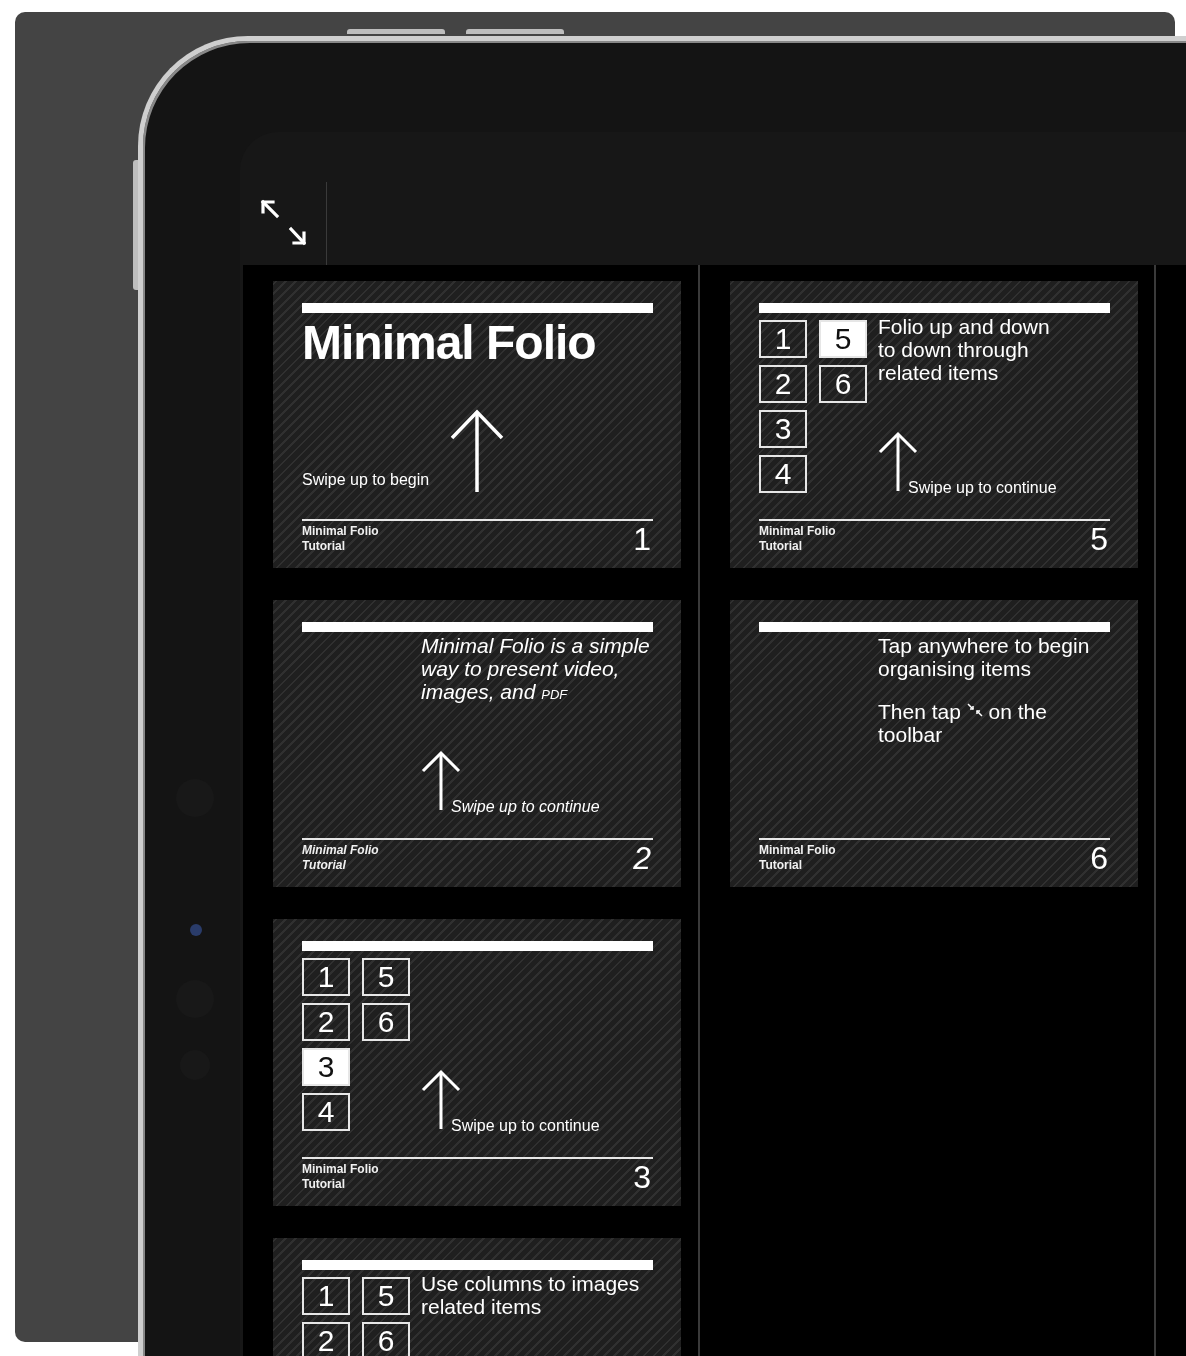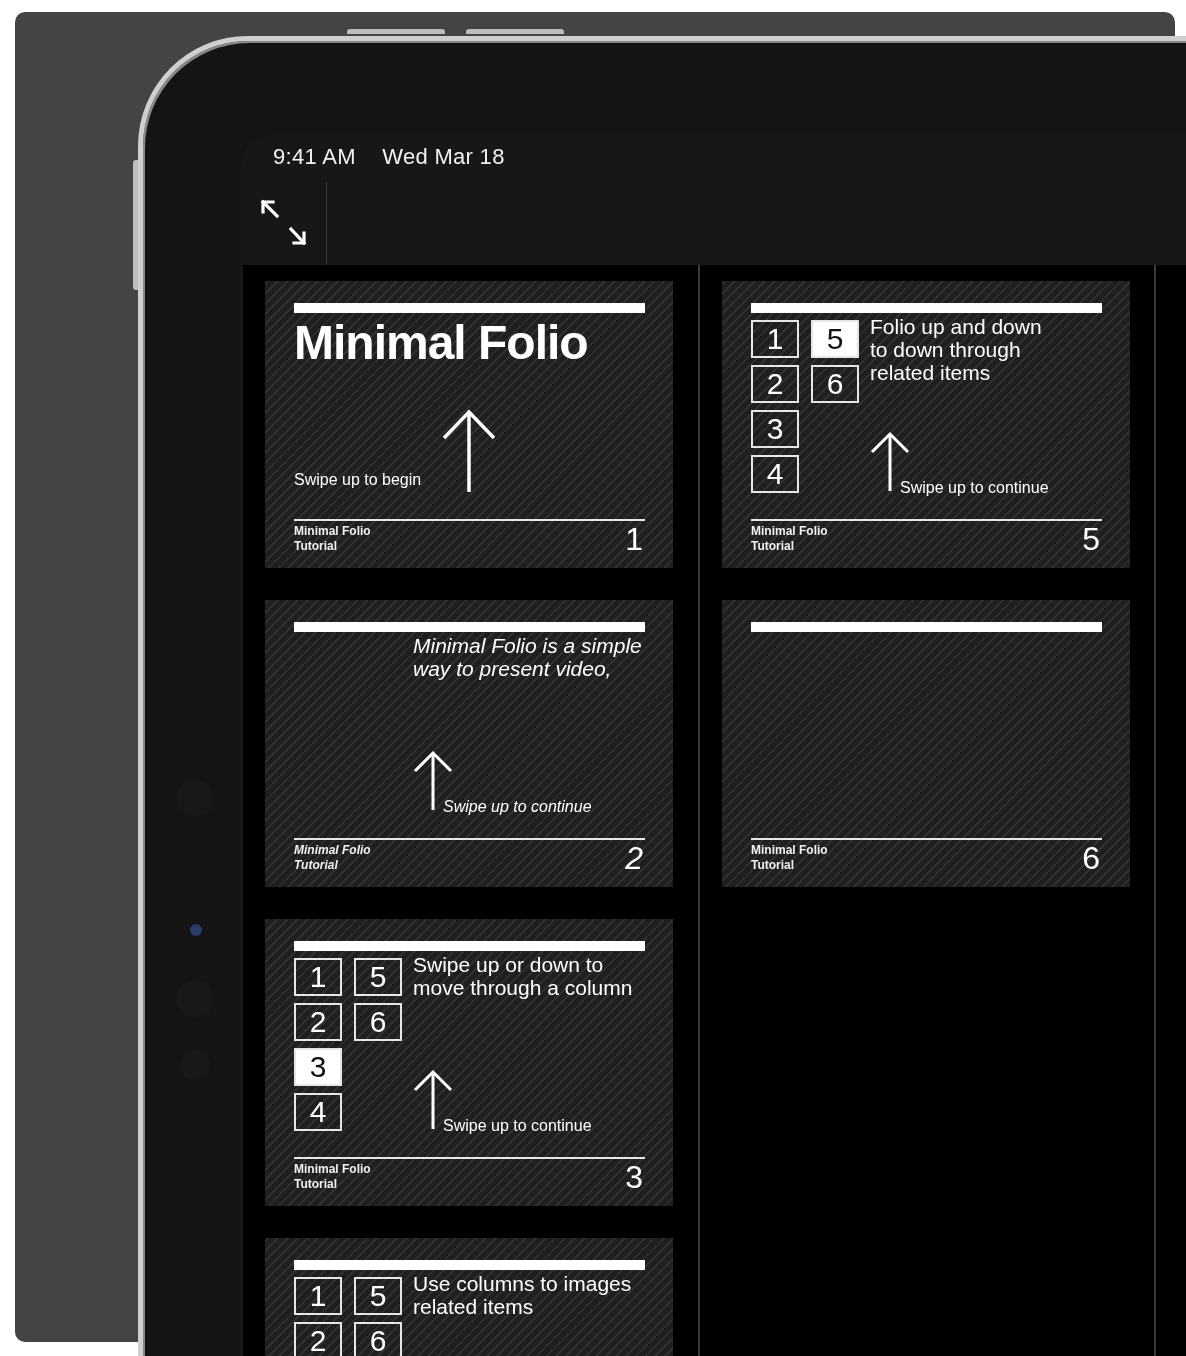--- a/index.html
+++ b/index.html
@@ -13,21 +13,21 @@
   .status { position:absolute; left:33px; top:12px; color:#f2f2f2; font-size:22px; letter-spacing:0.3px; }
   .status span { margin-right:20px; }
   .toolbar { position:absolute; left:0; top:50px; width:100%; height:83px; background:#171717; }
   .tool-divider { position:absolute; left:86px; top:0; width:1px; height:83px; background:#3a3a3a; }
   .expand-btn { position:absolute; left:18px; top:14px; width:52px; height:54px; cursor:pointer; }
   .content { position:absolute; left:3px; top:133px; width:947px; height:1100px; background:#000; }
   .col-divider { position:absolute; top:0; width:2px; height:1100px; background:#3a3a3a; }
   .card { position:absolute; width:408px; height:287px; background-color:#1e1e1e;
     background-image: repeating-linear-gradient(135deg, #232323 0px, #232323 4px, #333 4px, #333 6px);
     background-image: repeating-linear-gradient(-45deg, #1f1f1f 0px, #1f1f1f 5px, #303030 5px, #303030 7px);
-    color:#fff; overflow:hidden; cursor:pointer; }
+    color:#fff; overflow:hidden; cursor:pointer;margin-left:8px; }
   .card .topbar { position:absolute; left:29px; top:22px; width:351px; height:10px; background:#fff; }
   .card .botline { position:absolute; left:29px; top:238px; width:351px; height:2px; background:#e6e6e6; }
   .card .foot { position:absolute; left:29px; top:243px; font-size:12px; line-height:15px; font-weight:bold; color:#f0f0f0; }
   .card .num { position:absolute; right:30px; top:240px; font-size:32px; line-height:36px; color:#fff; }
   .card .title { position:absolute; left:29px; top:34px; font-size:48px; font-weight:bold; letter-spacing:-1px; }
   .card .body { position:absolute; left:148px; top:34px; font-size:21px; line-height:23px; width:250px; }
   .card .small { font-size:13px; }
   .card .hint { position:absolute; font-size:16px; }
   .card .begin { position:absolute; left:29px; top:190px; font-size:16px; }
   .arrow { position:absolute; }
@@ -41,24 +41,20 @@
 <div class="top-btn" style="left:347px;width:98px;"></div>
 <div class="top-btn" style="left:466px;width:98px;"></div>
 <div class="side-btn"></div>
 <div class="device"></div>
 <div class="camera" style="left:176px;top:779px;width:38px;height:38px;"></div>
 <div class="camera" style="left:190px;top:924px;width:12px;height:12px;background:#2a3c6a;"></div>
 <div class="camera" style="left:176px;top:980px;width:38px;height:38px;"></div>
 <div class="camera" style="left:180px;top:1050px;width:30px;height:30px;"></div>
 
 <div class="screen">
-  <div class="status">
-    <span>9:41 AM</span>
-    <span>Wed Mar 18</span>
-  </div>
   <div class="toolbar">
     <div class="expand-btn">
       <svg width="52" height="54" viewBox="0 0 52 54">
         <g stroke="#fff" stroke-width="3.2" fill="none" stroke-linecap="square">
           <line x1="5" y1="6" x2="19" y2="20"></line>
             <polyline points="5,16 5,6 15,6"></polyline>
           <line x1="33" y1="33" x2="46" y2="47"></line>
             <polyline points="46,37 46,47 36,47"></polyline>
         </g>
       </svg>
@@ -86,20 +82,21 @@
         <div>Tutorial</div>
       </div>
       <div class="num">1</div>
     </div>
 
     <div class="card" style="left:22px;top:335px;font-style:italic;">
       <div class="topbar"></div>
       <div class="body">
         <div>Minimal Folio is a simple</div>
         <div>way to present video,</div>
+        <div><span>images, and </span><span class="small">PDF</span></div>
       </div>
       <svg class="arrow" style="left:147px;top:150px;" width="42" height="62" viewBox="0 0 42 62">
         <g stroke="#fff" stroke-width="3" fill="none">
             <line x1="21" y1="3" x2="21" y2="60"></line>
             <polyline points="3,21 21,3 39,21"></polyline>
           </g>
       </svg>
       <div class="hint" style="left:178px;top:198px;">Swipe up to continue</div>
       <div class="botline"></div>
       <div class="foot">
@@ -110,24 +107,20 @@
     </div>
 
     <div class="card" style="left:22px;top:654px;">
       <div class="topbar"></div>
       <div class="grid-box" style="left:29px;top:39px;">1</div>
       <div class="grid-box" style="left:89px;top:39px;">5</div>
       <div class="grid-box" style="left:29px;top:84px;">2</div>
       <div class="grid-box" style="left:89px;top:84px;">6</div>
       <div class="grid-box active" style="left:29px;top:129px;">3</div>
       <div class="grid-box" style="left:29px;top:174px;">4</div>
-      <div class="body">
-        <div>Swipe up or down to</div>
-        <div>move through a column</div>
-      </div>
       <svg class="arrow" style="left:147px;top:150px;" width="42" height="62" viewBox="0 0 42 62">
         <g stroke="#fff" stroke-width="3" fill="none">
             <line x1="21" y1="3" x2="21" y2="60"></line>
             <polyline points="3,21 21,3 39,21"></polyline>
           </g>
       </svg>
       <div class="hint" style="left:178px;top:198px;">Swipe up to continue</div>
       <div class="botline"></div>
       <div class="foot">
         <div>Minimal Folio</div>
@@ -171,20 +164,36 @@
       <div class="botline"></div>
       <div class="foot">
         <div>Minimal Folio</div>
         <div>Tutorial</div>
       </div>
       <div class="num">5</div>
     </div>
 
     <div class="card" style="left:479px;top:335px;">
       <div class="topbar"></div>
+      <div class="body">
+        <div>Tap anywhere to begin</div>
+        <div>organising items</div>
+        <div style="height:20px;"></div>
+        <div>
+          <span>Then tap </span><svg width="16" height="14" viewBox="0 0 16 14" style="vertical-align:2px;">
+              <g stroke="#fff" stroke-width="1.5" fill="none">
+                <line x1="1" y1="1" x2="6" y2="6"></line>
+                <polyline points="6,3 6,6 3,6"></polyline>
+                <line x1="15" y1="13" x2="10" y2="8"></line>
+                <polyline points="10,11 10,8 13,8"></polyline>
+              </g>
+            </svg><span> on the</span>
+        </div>
+        <div>toolbar</div>
+      </div>
       <div class="botline"></div>
       <div class="foot">
         <div>Minimal Folio</div>
         <div>Tutorial</div>
       </div>
       <div class="num">6</div>
     </div>
   </div>
 </div>
 

